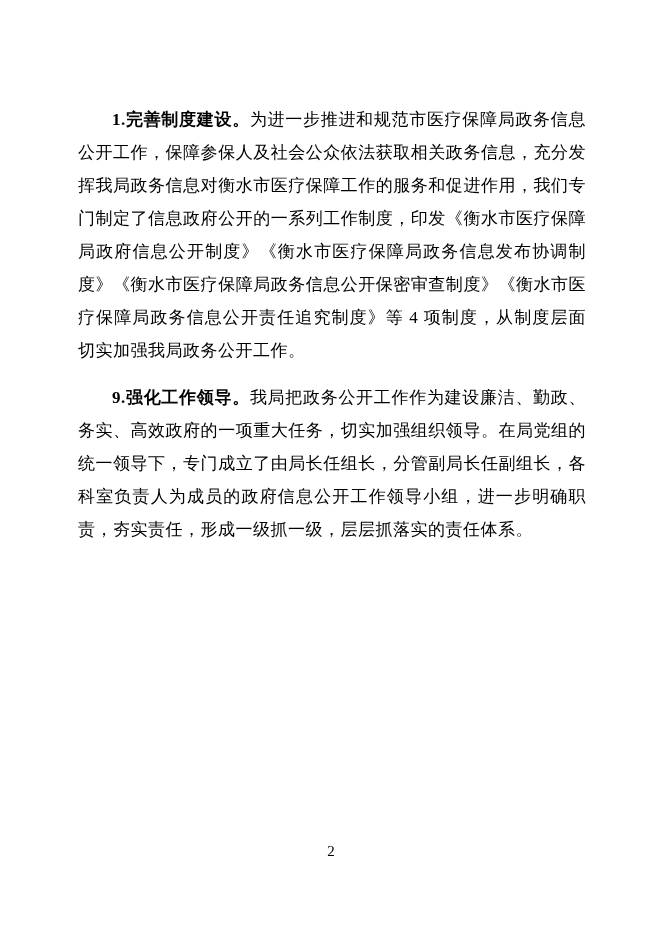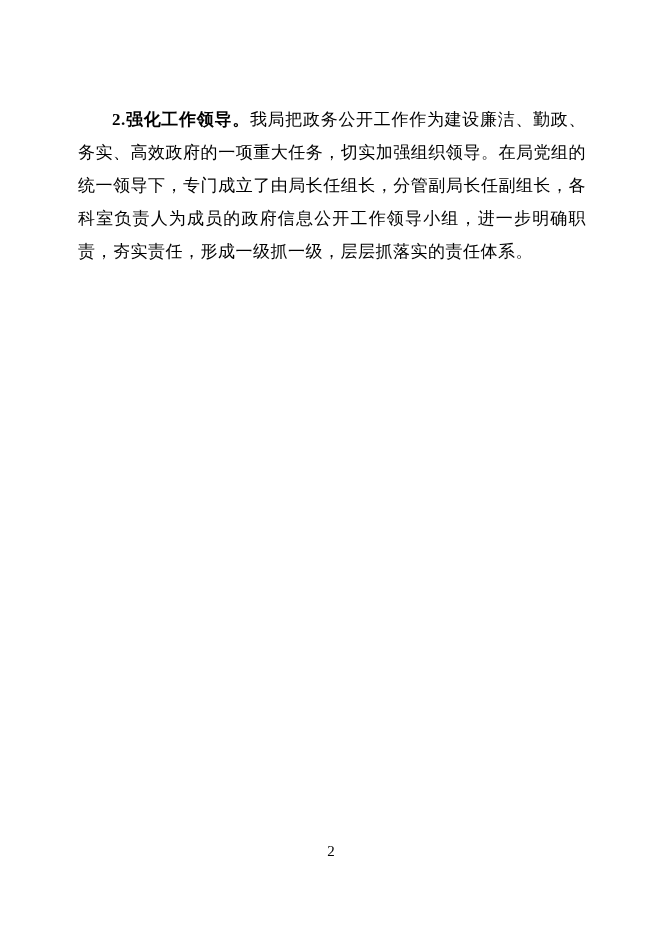--- a/index.html
+++ b/index.html
@@ -46,20 +46,21 @@
     font-family: "Liberation Serif", "DejaVu Serif", serif;
     color: #000000;
   }
 </style>
 </head>
 <body>
 
 <div class="page">
   <div class="content">
 
+    <p class="para"><span class="lead">1.完善制度建设。</span><span>为进一步推进和规范市医疗保障局政务信息公开工作，保障参保人及社会公众依法获取相关政务信息，充分发挥我局政务信息对衡水市医疗保障工作的服务和促进作用，我们专门制定了信息政府公开的一系列工作制度，印发《衡水市医疗保障局政府信息公开制度》《衡水市医疗保障局政务信息发布协调制度》《衡水市医疗保障局政务信息公开保密审查制度》《衡水市医疗保障局政务信息公开责任追究制度》等 4 项制度，从制度层面切实加强我局政务公开工作。</span></p>
 
-    <p class="para"><span class="lead">2.强化工作领导。</span><span>我局把政务公开工作作为建设廉洁、勤政、务实、高效政府的一项重大任务，切实加强组织领导。在局党组的统一领导下，专门成立了由局长任组长，分管副局长任副组长，各科室负责人为成员的政府信息公开工作领导小组，进一步明确职责，夯实责任，形成一级抓一级，层层抓落实的责任体系。</span></p>
+    <p class="para"><span class="lead">9.强化工作领导。</span><span>我局把政务公开工作作为建设廉洁、勤政、务实、高效政府的一项重大任务，切实加强组织领导。在局党组的统一领导下，专门成立了由局长任组长，分管副局长任副组长，各科室负责人为成员的政府信息公开工作领导小组，进一步明确职责，夯实责任，形成一级抓一级，层层抓落实的责任体系。</span></p>
 
 
   </div>
 
   <div class="page-number">2</div>
 </div>
 
 </body></html>

